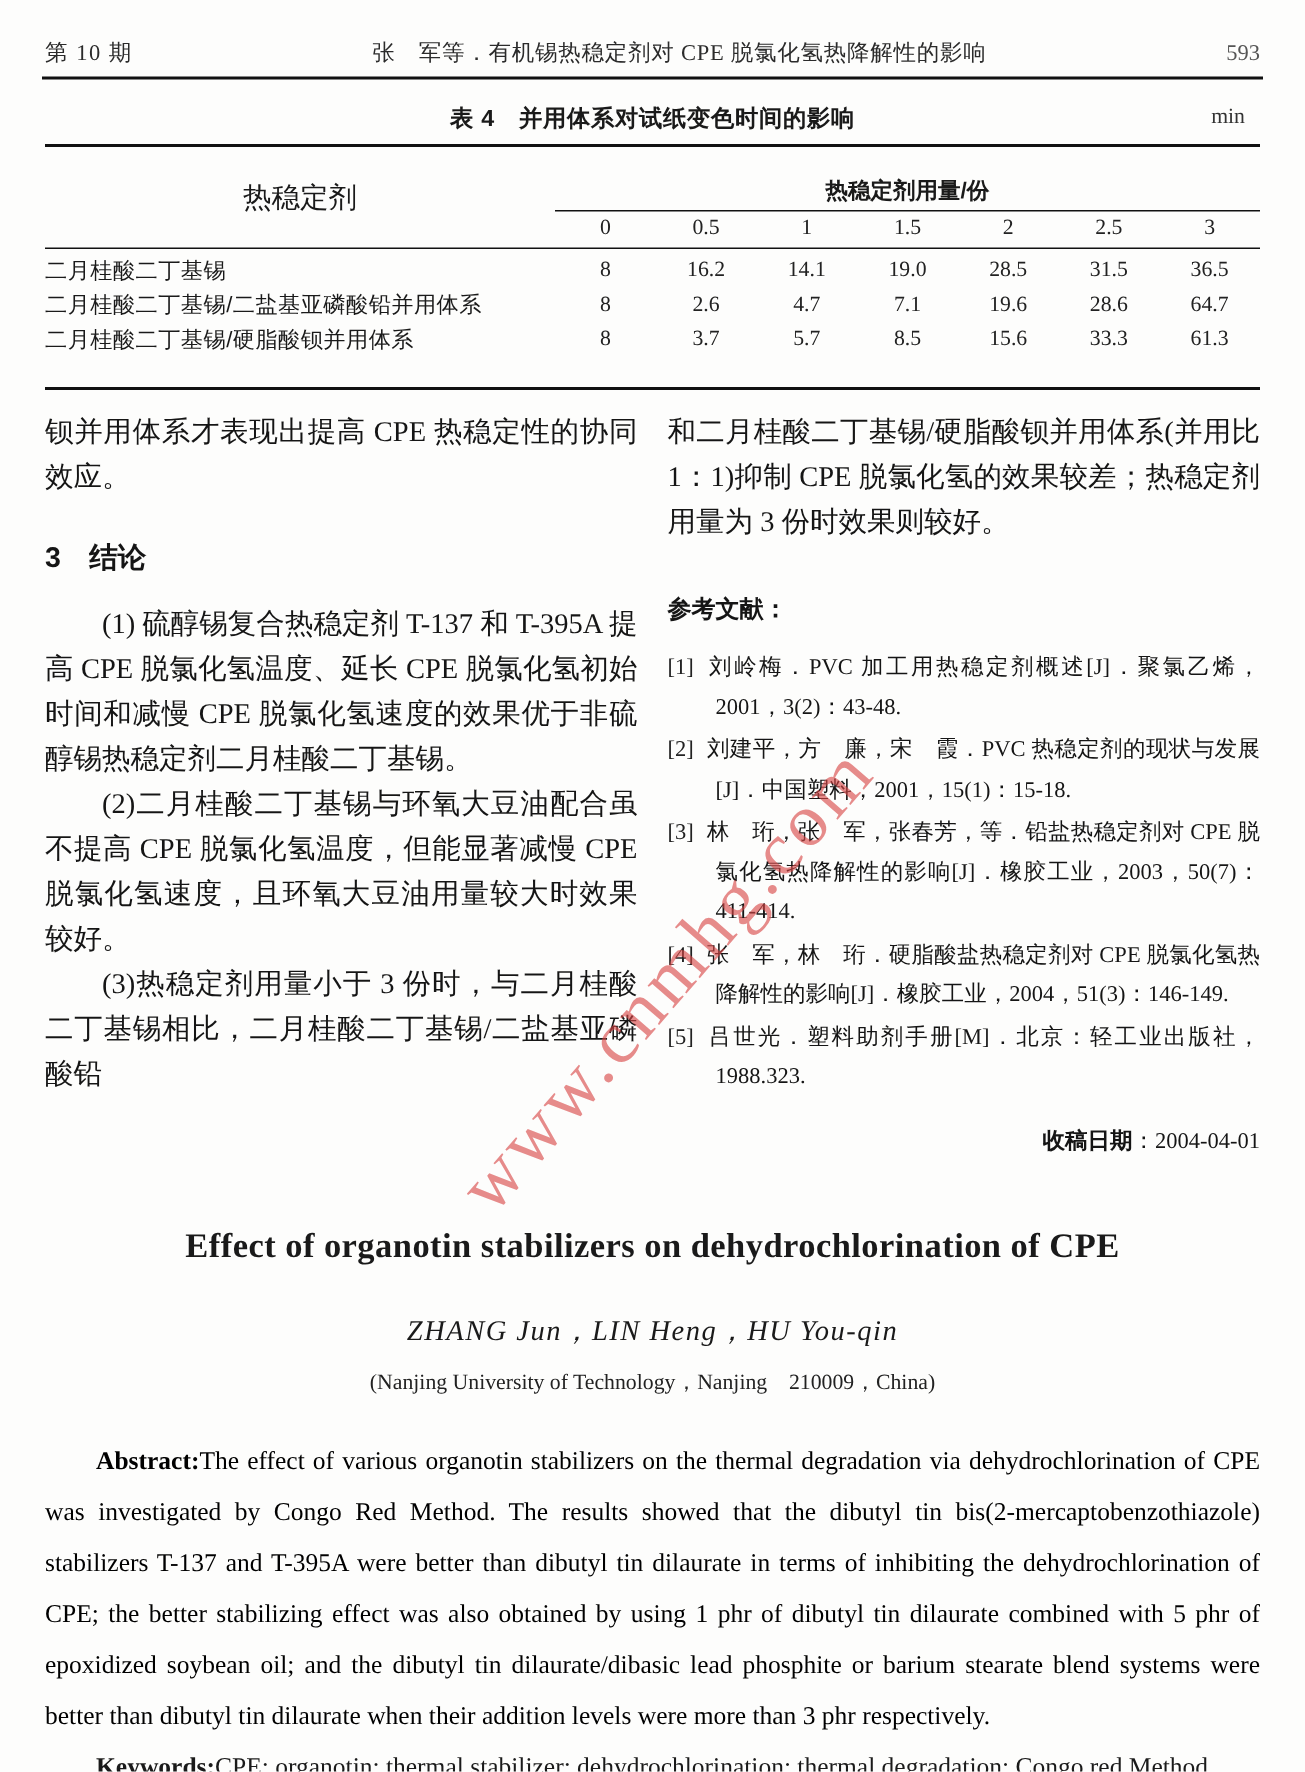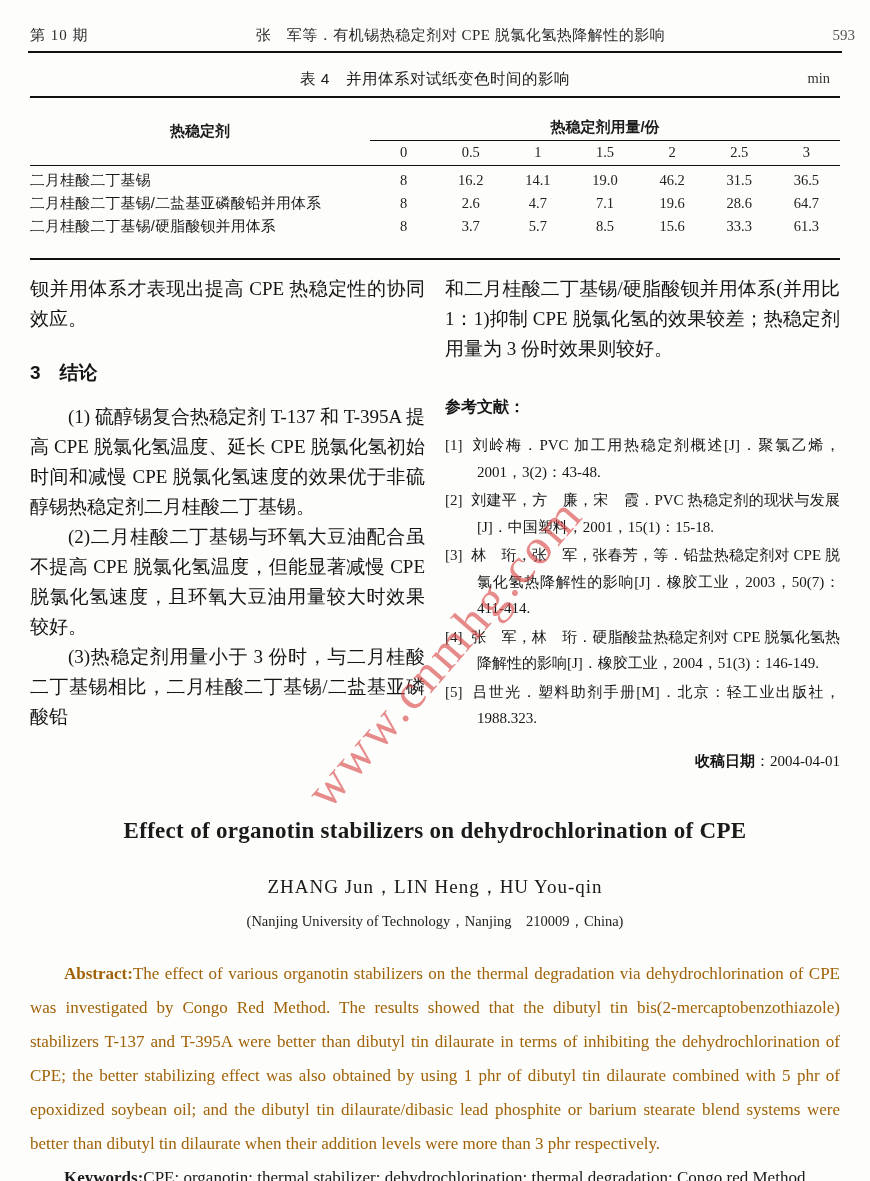--- a/index.html
+++ b/index.html
@@ -5,39 +5,39 @@
   html,body{margin:0;padding:0;}
   body{
     width:870px;height:1181px;position:relative;overflow:hidden;
     background:#fdfdfc;color:#1a1a1a;
     font-family:"Liberation Serif","DejaVu Serif",serif;
   }
   .page{position:relative;width:870px;height:1181px;}
 
   
   .hdr{display:flex;justify-content:space-between;align-items:baseline;
-       padding:26px 15px 6px 30px;font-size:15px;color:#2b2b2b;}
+       padding:26px 30px 6px 30px;font-size:15px;color:#2b2b2b;}
   .hdr .issue{letter-spacing:1px;}
   .hdr .rtitle{letter-spacing:.5px;}
   .hdr .pgno{color:#555;}
   .hdr-rule{margin:0 28px;border-top:2.4px solid #111;}
 
   
   .cap-row{position:relative;margin:16px 30px 6px 30px;text-align:center;}
   .cap{font-family:"Liberation Sans","DejaVu Sans",sans-serif;
-       font-weight:400;font-size:15.5px;letter-spacing:.5px;}
+       font-weight:700;font-size:15.5px;letter-spacing:.5px;}
   .unit{position:absolute;right:10px;top:1px;font-size:14.5px;color:#333;}
 
   
   .tbl{margin:4px 30px 0 30px;border-top:2.3px solid #111;border-bottom:2.3px solid #111;
        font-size:14.5px;}
   .tbl-head{border-bottom:1.2px solid #111;}
   .thead-r1{display:flex;}
   .stub{width:340px;display:flex;align-items:center;justify-content:center;
-        font-family:"Liberation Sans","DejaVu Sans",sans-serif;font-weight:700;font-size:15px;}
+        font-family:"Liberation Sans","DejaVu Sans",sans-serif;font-weight:400;font-size:19px;}
   .span-wrap{flex:1;}
   .span-hd{text-align:center;padding:20px 0 3px 0;border-bottom:1.1px solid #111;
            font-family:"Liberation Sans","DejaVu Sans",sans-serif;font-weight:600;font-size:15px;}
   .dose-row{display:flex;}
   .dose-row span{flex:1;text-align:center;padding:3px 0 4px 0;color:#222;}
   .trow{display:flex;align-items:center;height:23px;}
   .trow .lbl{width:340px;font-family:"Liberation Sans","DejaVu Sans",sans-serif;
              font-weight:500;font-size:14.8px;letter-spacing:.3px;}
   .trow .vals{flex:1;display:flex;}
   .trow .vals span{flex:1;text-align:center;color:#222;}
@@ -53,23 +53,23 @@
   .refs-hd{font-family:"Liberation Sans","DejaVu Sans",sans-serif;font-weight:700;
            font-size:16px;margin:28px 0 10px 0;}
   .refs{list-style:none;margin:0;padding:0;font-size:15px;line-height:26.5px;}
   .refs li{padding-left:32px;text-indent:-32px;margin-bottom:2px;text-align:justify;}
   .ref-id{display:inline-block;width:26px;text-indent:0;color:#222;}
   .received{text-align:right;font-size:15px;margin-top:14px;}
   .received b{font-family:Liberation Serif, serif;font-weight:700;}
 
   
   .etitle{margin-top:42px;text-align:center;font-weight:700;font-size:23px;letter-spacing:.3px;}
-  .eauthors{margin-top:30px;text-align:center;font-size:19px;letter-spacing:1px;}
+  .eauthors{margin-top:30px;text-align:center;font-style:italic;font-size:19px;letter-spacing:1px;}
   .eaffil{margin-top:12px;text-align:center;font-size:14.5px;color:#222;}
-  .abs{margin:26px 30px 0 30px;font-size:17px;line-height:34px;text-align:justify;color:#a16207;}
+  .abs{margin:26px 30px 0 30px;font-size:17px;line-height:34px;text-align:justify;color:#000000;}
   .abs p{margin:0;text-indent:2em;}
   .abs b{font-weight:700;}
   .kw{margin:0 30px;font-size:17px;line-height:34px;text-align:justify;}
   .kw p{margin:0;text-indent:2em;}
 
   
   .watermark{position:absolute;left:225px;top:566px;width:540px;height:64px;
              transform:rotate(-49deg);transform-origin:center;
              font-size:50px;letter-spacing:3px;opacity:.62;z-index:9;
              font-family:"Liberation Serif","DejaVu Serif",serif;
@@ -111,21 +111,21 @@
       </div>
     </div>
     <div class="tbl-body">
       <div class="trow">
         <span class="lbl">二月桂酸二丁基锡</span>
         <span class="vals">
           <span>8</span>
           <span>16.2</span>
           <span>14.1</span>
           <span>19.0</span>
-          <span>46.2</span>
+          <span>28.5</span>
           <span>31.5</span>
           <span>36.5</span>
         </span>
       </div>
       <div class="trow">
         <span class="lbl">二月桂酸二丁基锡/二盐基亚磷酸铅并用体系</span>
         <span class="vals">
           <span>8</span>
           <span>2.6</span>
           <span>4.7</span>

